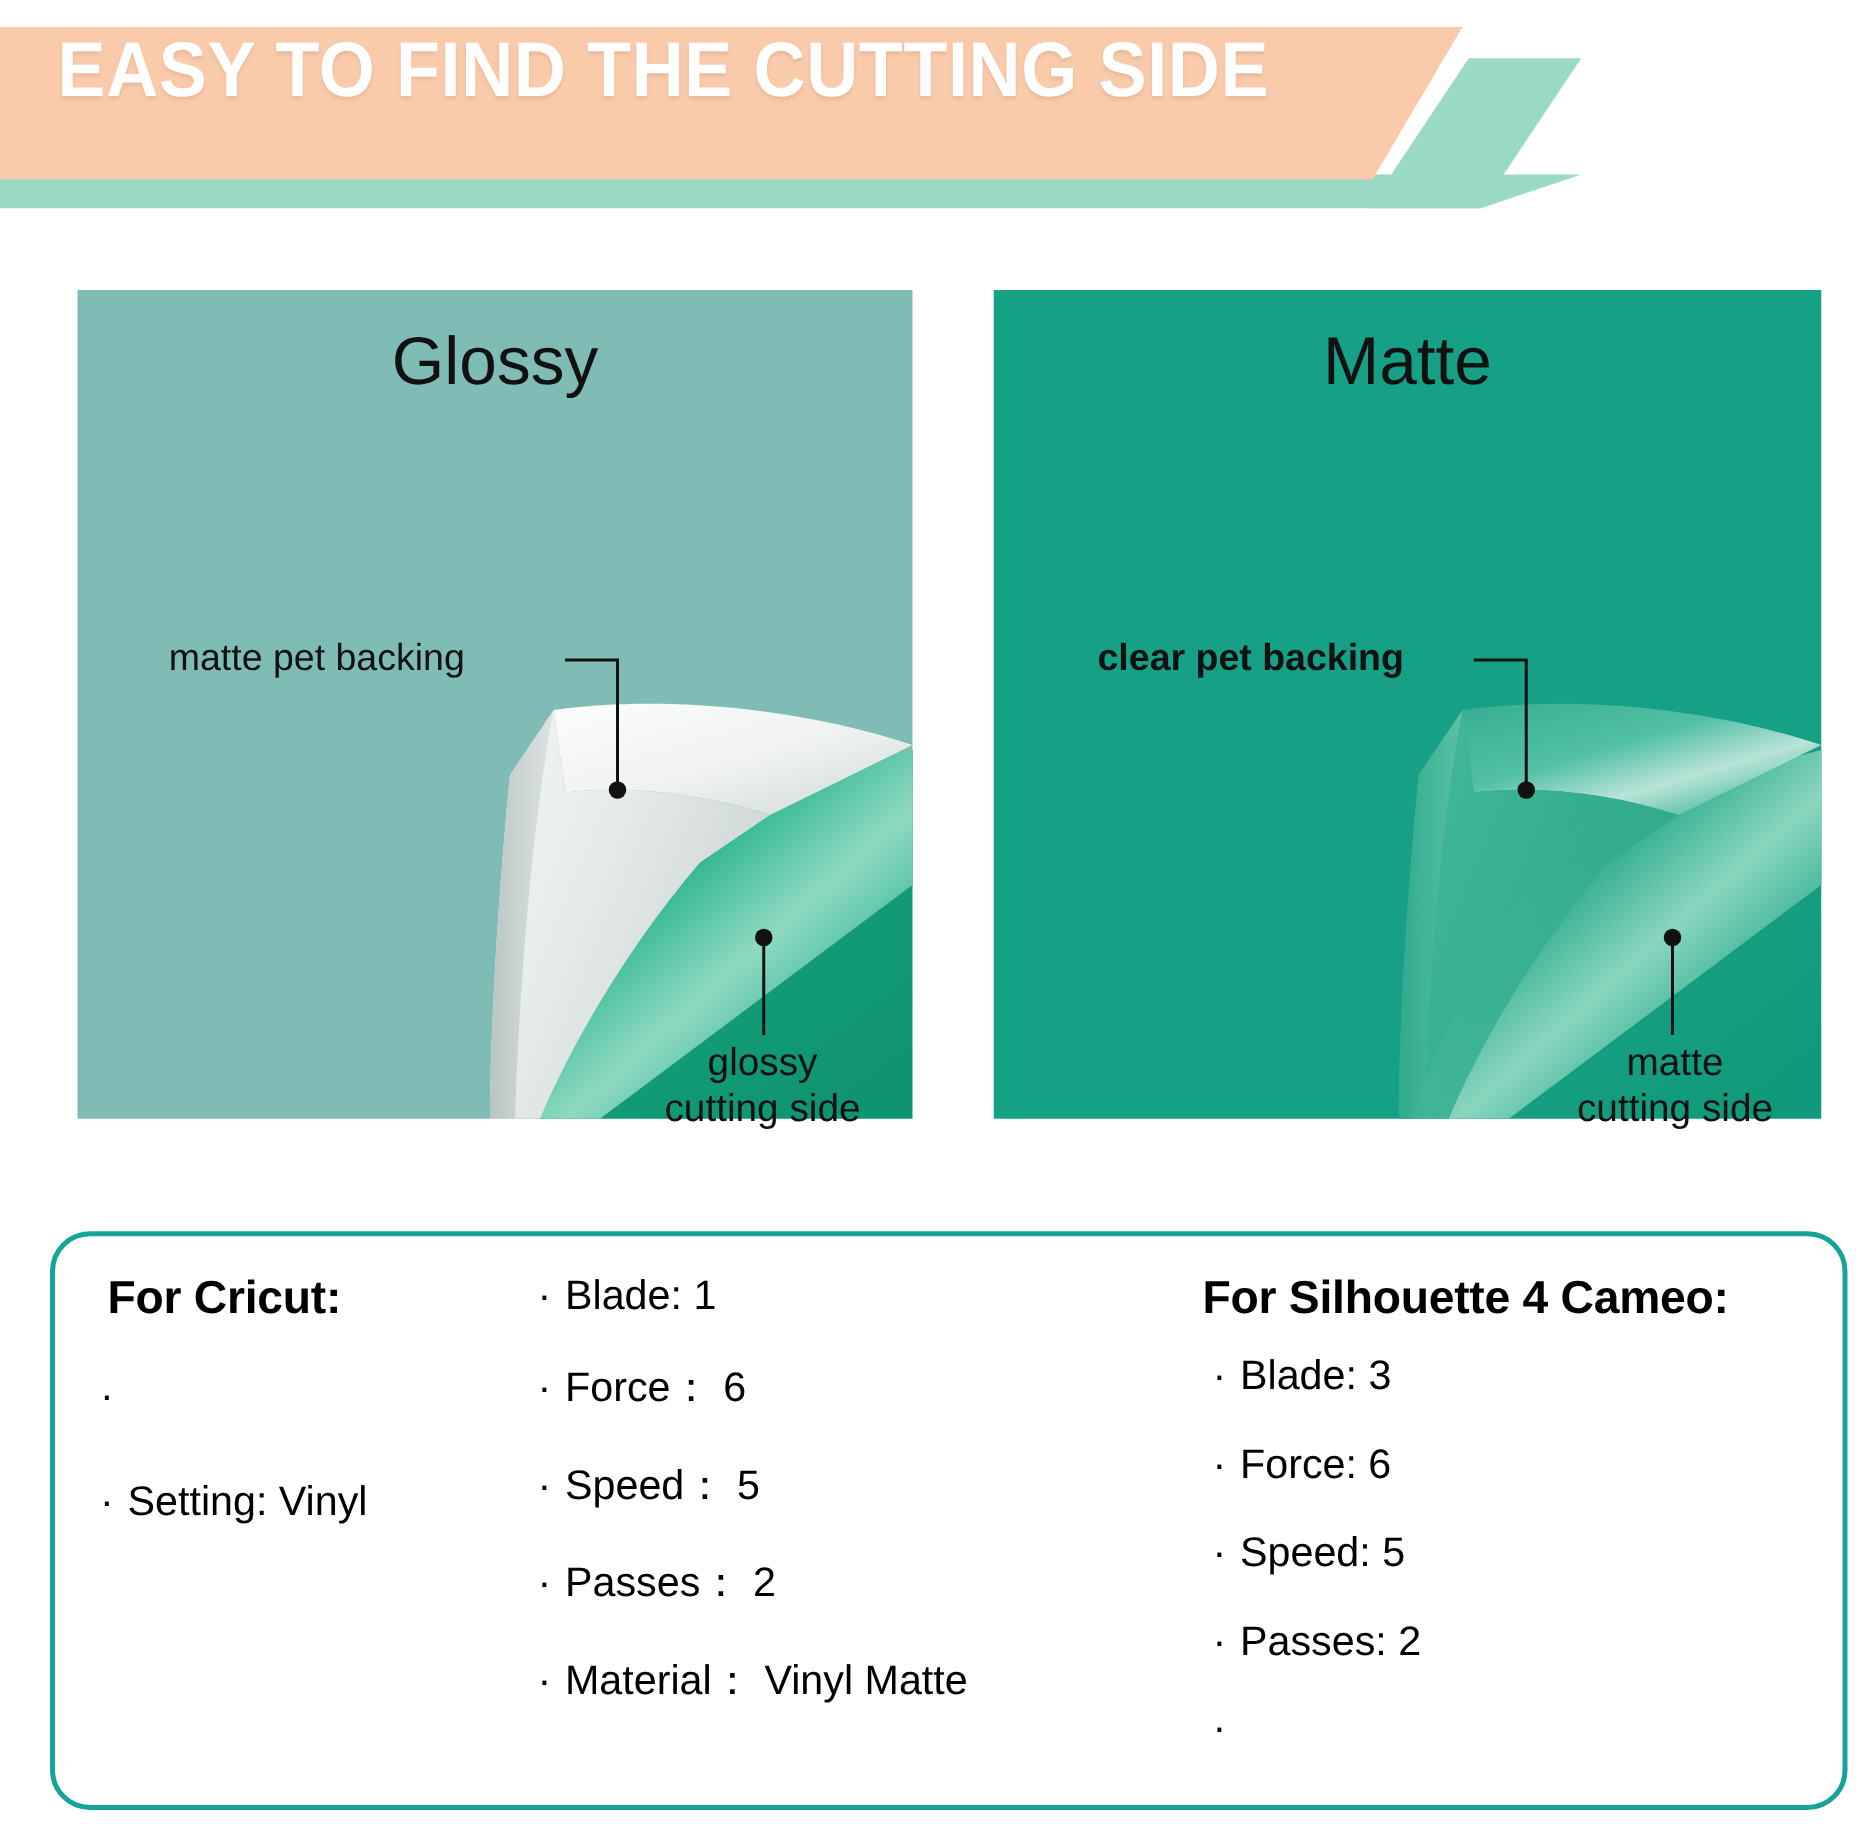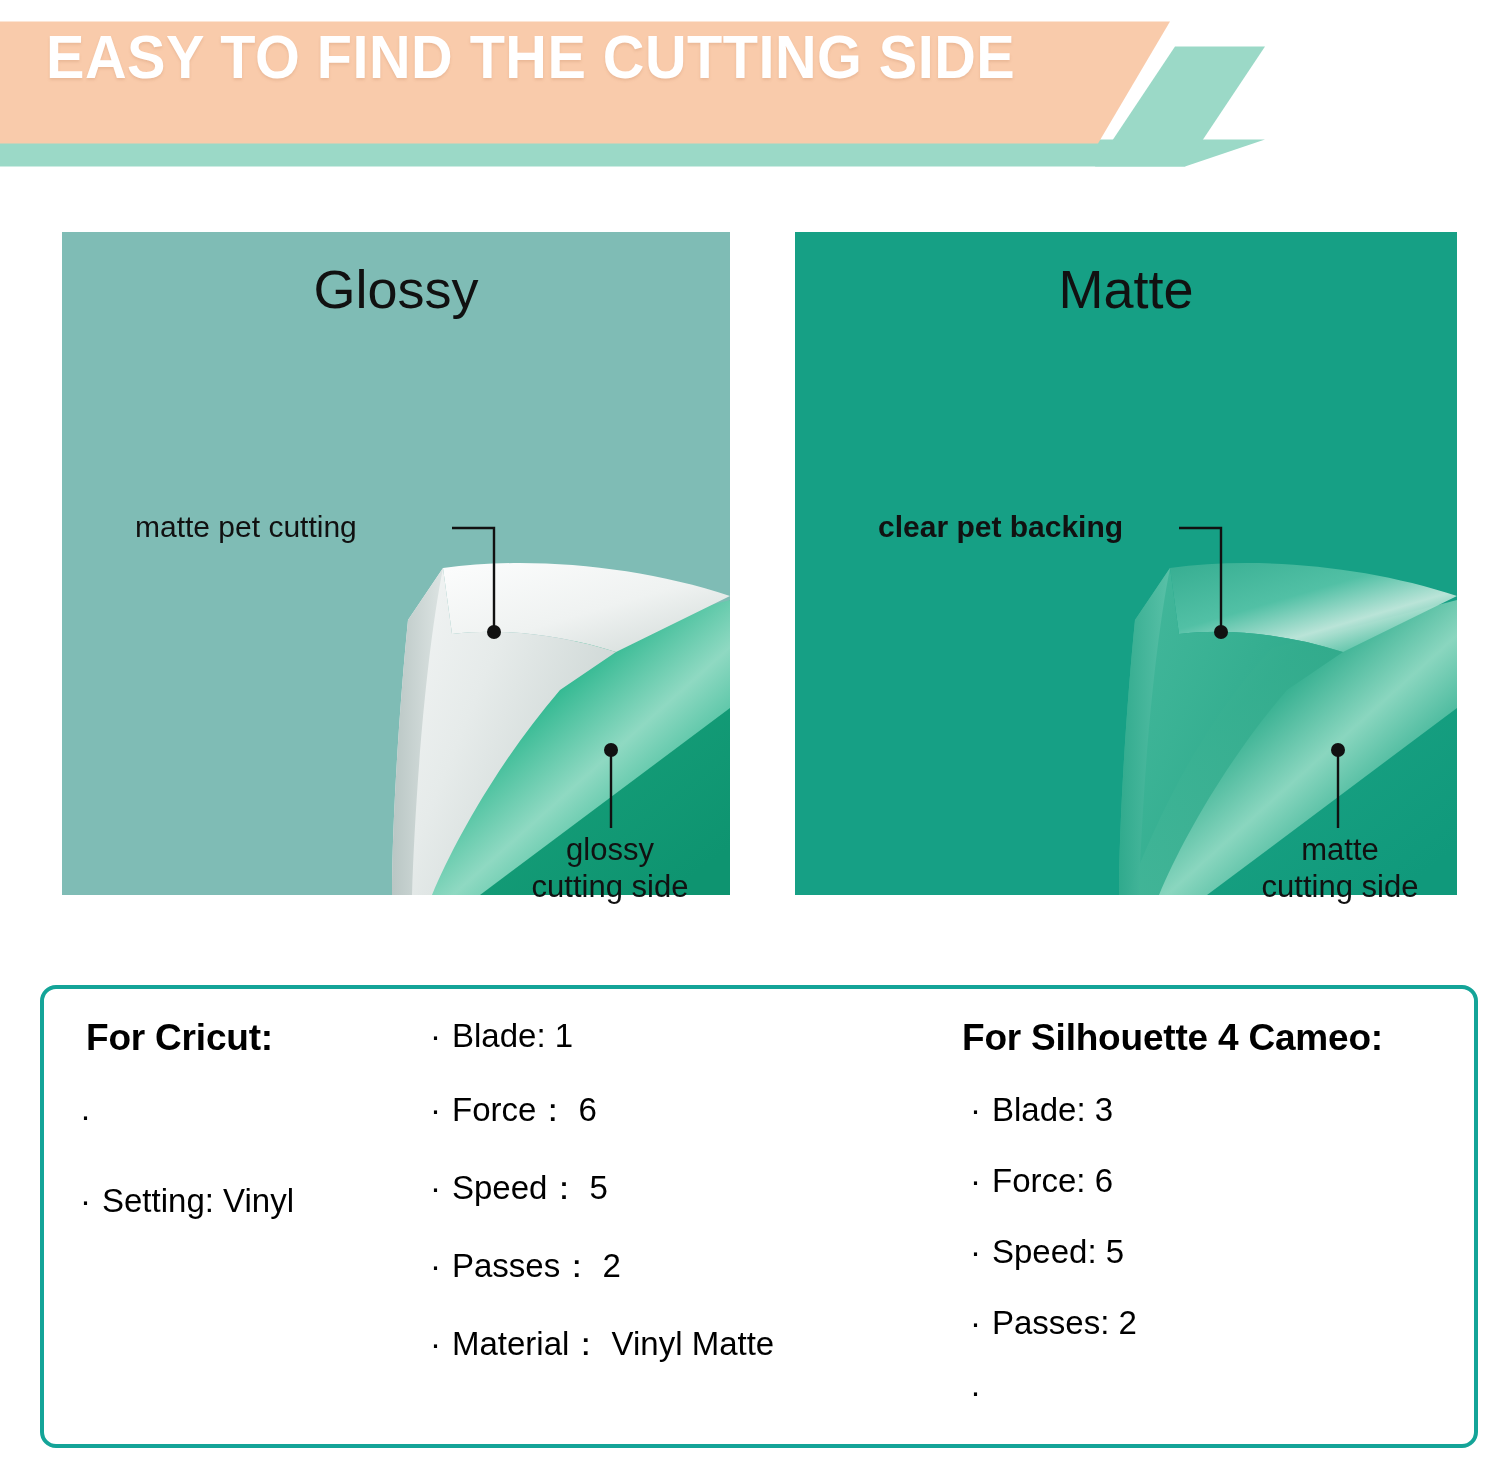--- a/index.html
+++ b/index.html
@@ -102,42 +102,42 @@
 
   
   #settings-box {
     position: absolute;
     left: 40px;
     top: 985px;
     width: 1438px;
     height: 463px;
     box-sizing: border-box;
     border: 4px solid #14A498;
-    border-radius: 16px;
+    border-radius: 32px;
     background: #ffffff;
   }
   .settings-col {
     position: absolute;
     top: 28px;
   }
   #col-cricut      { left: 42px;  width: 330px; }
   #col-silhouette3 { left: 378px; width: 530px; }
   #col-silhouette4 { left: 918px; width: 520px; }
 
   .col-heading {
     font-size: 37px;
     font-weight: 700;
     color: #000000;
     white-space: nowrap;
     margin: 0 0 18px 0;
     letter-spacing: -0.2px;
   }
   #col-cricut .col-heading      { margin-bottom: 40px; }
   #col-silhouette3 .col-heading { margin-bottom: 22px; }
-  #col-silhouette4 .col-heading { margin-bottom: 32px; }
+  #col-silhouette4 .col-heading { margin-bottom: 22px; }
 
   .col-list {
     list-style: none;
     margin: 0;
     padding: 0;
   }
   .col-item {
     font-size: 33px;
     font-weight: 400;
     color: #000000;
@@ -283,21 +283,21 @@
       <circle cx="1221" cy="632" r="7" fill="#111111"></circle>
 
       <path d="M 1338,756 L 1338,828" stroke="#111111" stroke-width="2.4" fill="none"></path>
       <circle cx="1338" cy="750" r="7" fill="#111111"></circle>
     </g>
   </svg>
 
   <div class="panel-title" id="glossy-panel-title">Glossy</div>
   <div class="panel-title" id="matte-panel-title">Matte</div>
 
-  <div class="callout-label" id="glossy-backing-label">matte pet cutting</div>
+  <div class="callout-label" id="glossy-backing-label">matte pet backing</div>
   <div class="callout-label" id="matte-backing-label">clear pet backing</div>
 
   <div class="cut-side-label" id="glossy-cut-label">
     <div>glossy</div>
     <div>cutting side</div>
   </div>
   <div class="cut-side-label" id="matte-cut-label">
     <div>matte</div>
     <div>cutting side</div>
   </div>

